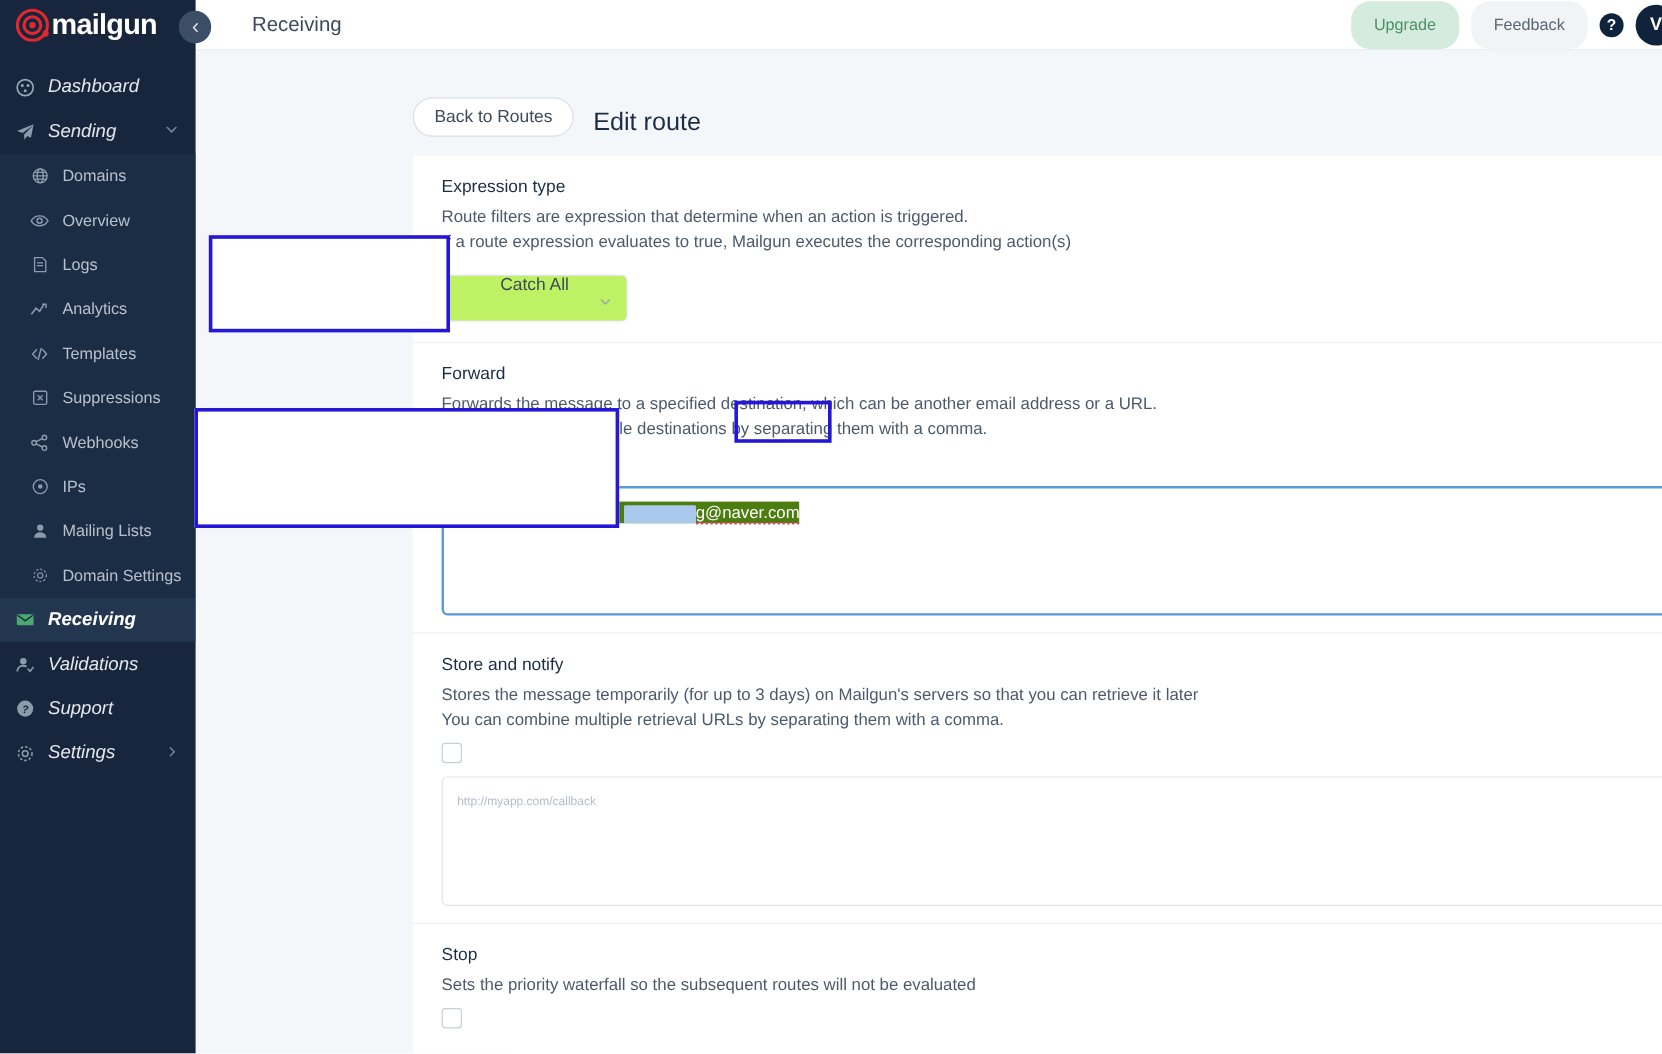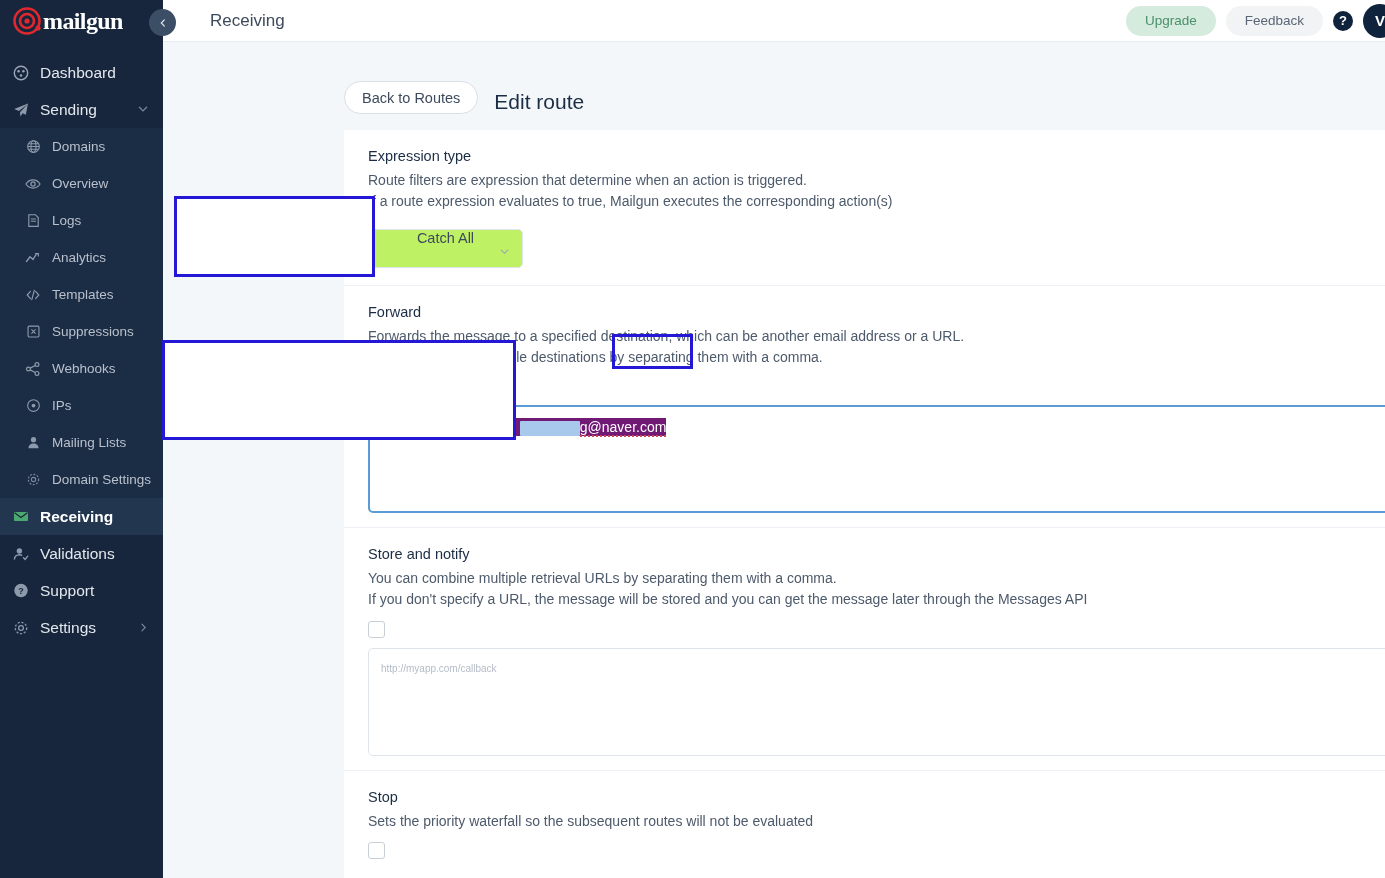--- a/index.html
+++ b/index.html
@@ -14,34 +14,34 @@
   
   #sidebar {
     width: 163px; height: 878px;
     background: #17263c;
     flex: 0 0 163px;
     position: relative;
     z-index: 5;
     overflow: hidden;
   }
   .brand { height: 42px; display: flex; align-items: center; padding-left: 12px; }
-  .brand-logo { display: flex; align-items: center; gap: 3px; font-family: Liberation Serif, serif; }
+  .brand-logo { display: flex; align-items: center; gap: 3px; }
   .brand-mark { width: 30px; height: 30px; position: relative; flex: 0 0 30px; }
   .brand-word {
     color: #fff; font-size: 24px; font-weight: 700; letter-spacing: -0.6px;
     line-height: 1; margin-left: -2px;
   }
   .nav-list { margin-top: 12px; }
   .nav-item {
     display: flex; align-items: center; gap: 11px;
     height: 37px; padding-left: 13px;
     color: #c6ccd6; font-size: 14.5px;
     cursor: pointer; position: relative;
   }
-  .nav-item.top { font-size: 15.5px; color: #e3e7ed; }
+  .nav-item.top { font-size: 15.5px; color: #e3e7ed; font-style: italic; }
   .nav-item.sub { padding-left: 25px; font-size: 13.5px; color: #b9c0cc; height: 37px; }
   .nav-group { background: #1b2c45; }
   .nav-item.active { background: #22364f; color: #ffffff; font-weight: 600; }
   .nav-ico { width: 16px; height: 16px; flex: 0 0 16px; display: flex; align-items: center; justify-content: center; }
   .nav-ico svg { display: block; }
   .nav-caret { margin-left: auto; margin-right: 14px; opacity: .75; }
   .nav-lbl { white-space: nowrap; }
 
   .collapse-btn {
     position: absolute; left: 149px; top: 9px;
@@ -57,21 +57,21 @@
   #topbar {
     height: 42px; background: #ffffff;
     display: flex; align-items: center;
     padding-left: 47px; padding-right: 0px;
     border-bottom: 1px solid #e7ecf1;
     position: relative;
   }
   #topbar-title { font-size: 17px; color: #3d4a5c; font-weight: 400; }
   .topbar-right { margin-left: auto; display: flex; align-items: center; gap: 10px; padding-right: 0; }
   .pill {
-    border-radius: 16px; font-size: 13.5px; height: 30px;
+    border-radius: 16px; font-size: 13.5px; height: 40px;
     display: flex; align-items: center; padding: 0 19px; cursor: pointer;
     white-space: nowrap;
   }
   .pill-upgrade { background: #d5ebdd; color: #4b8f6b; }
   .pill-feedback { background: #f1f3f5; color: #5a6575; }
   .help-icon {
     width: 20px; height: 20px; border-radius: 50%;
     background: #10233c; color: #fff; font-size: 13px; font-weight: 700;
     display: flex; align-items: center; justify-content: center; cursor: pointer;
   }
@@ -125,21 +125,21 @@
     border: 1px solid #dfe4ea; border-radius: 5px;
     background: #fff; position: relative; padding: 10px 12px;
     font-size: 14px; color: #4d5a6b; resize: none; overflow: hidden;
     font-family: "Liberation Sans", sans-serif;
   }
   .ta.focused { border: 2px solid #5b9bd5; }
   .ta-placeholder { color: #b4bcc6; font-size: 10px; }
 
   
   .mail-line { position: relative; display: inline-block; white-space: nowrap; line-height: 21px; }
-  .sel { background: #701a75; color: #ffffff; padding: 1px 0; }
+  .sel { background: #4d7c0f; color: #ffffff; padding: 1px 0; }
   .redact { display: inline-block; background: #a8c8ec; vertical-align: middle; height: 15px; border-radius: 1px; }
   .spell { border-bottom: 2px dotted #d0455b; }
 
   
   .anno {
     position: absolute; border: 3px solid #2417d6; z-index: 40;
     pointer-events: none; background: transparent;
   }
   .anno.filled { background: #ffffff; }
 </style>
@@ -390,22 +390,22 @@
         <div class="ta focused">
           <span class="mail-line">
             <span class="sel"><span class="redact" style="width:52px"></span><span>@gmail.com,</span></span><span class="sel"> </span><span class="sel"><span class="redact" style="width:60px"></span><span class="spell">g@naver.com</span></span>
           </span>
           
         </div>
       </div>
 
       <div class="section divided" style="margin-top:14px">
         <div class="sec-title">Store and notify</div>
+        <div class="sec-line">Stores the message temporarily (for up to 3 days) on Mailgun's servers so that you can retrieve it later</div>
         <div class="sec-line">You can combine multiple retrieval URLs by separating them with a comma.</div>
-        <div class="sec-line">If you don't specify a URL, the message will be stored and you can get the message later through the Messages API</div>
         <div class="cb-row">
           <span class="cb"></span>
         </div>
         <div class="ta">
           <span class="ta-placeholder">http://myapp.com/callback</span>
           
         </div>
       </div>
 
       <div class="section divided" style="margin-top:14px">

